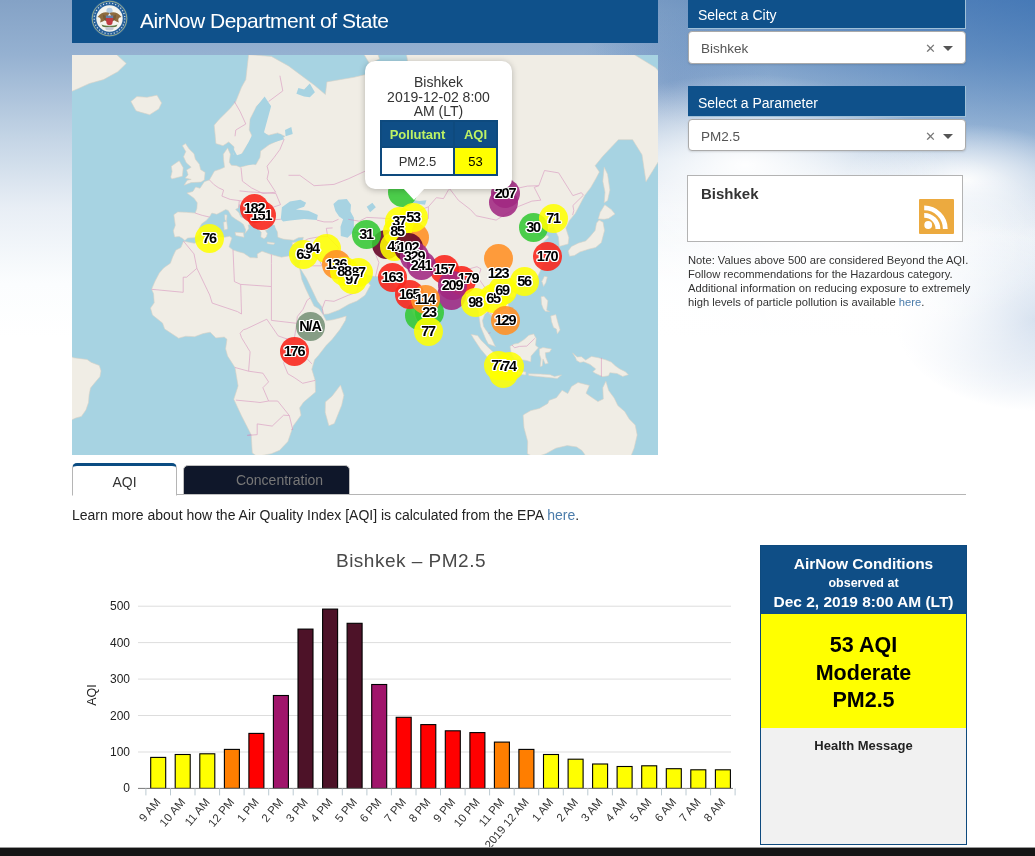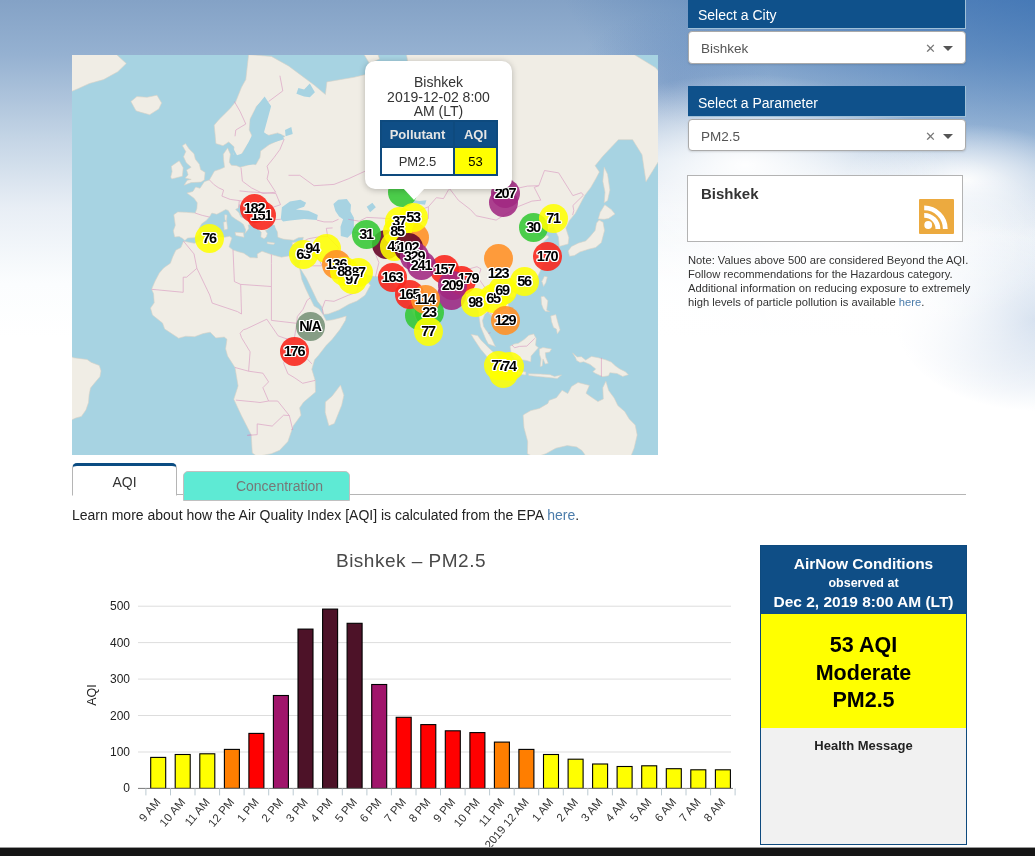--- a/index.html
+++ b/index.html
@@ -29,21 +29,21 @@
    0 -1.4px 0 #fff,0 1.4px 0 #fff,-1.4px 0 0 #fff,1.4px 0 0 #fff; }
 .tip { position:absolute; left:293px; top:6px; width:147px; height:128px;
   background:#fff; border-radius:10px; box-shadow:0 1px 6px rgba(0,0,0,.25);
   text-align:center; font-size:14px; color:#333; }
 .tip .ptr { position:absolute; left:38px; top:127px; width:0; height:0;
   border-left:11px solid transparent; border-right:11px solid transparent;
   border-top:12px solid #fff; }
 .tip .ttl { padding-top:14px; line-height:14.6px; }
 .tiptbl { position:absolute; left:15px; top:59px; border-collapse:collapse; }
 .tiptbl td { border:2px solid #0e4a7e; font-size:13px; text-align:center; }
-.tiptbl .hd td { background:#0f4e86; color:#e5e5e5; font-weight:bold; height:26px; }
+.tiptbl .hd td { background:#0f4e86; color:#bef264; font-weight:bold; height:26px; }
 .tiptbl td.c1 { width:73px; } .tiptbl td.c2 { width:43px; }
 .tiptbl .bd td { height:28px; color:#333; }
 .tiptbl .bd td.aq { background:#ffff00; color:#000; font-weight:normal; }
 .sbar { position:absolute; left:688px; width:278px; background:#0f518b;
   color:#fff; font-size:14px; padding-left:10px;
   border-right:1px solid #9fc0d8; border-bottom:1px solid #9fc0d8; }
 .dd { position:absolute; left:688px; width:278px; height:33px; background:#fff;
   border:1px solid #aaa; border-radius:4px; color:#555; font-size:13.5px;
   padding:9px 0 0 12px; box-shadow:0 1px 2px rgba(0,0,0,.12); }
 .dd .x { position:absolute; right:29px; top:9px; color:#777; font-size:13px; }
@@ -55,41 +55,58 @@
 .rssbox .b { position:absolute; left:13px; top:9px; font-size:15px; font-weight:bold; color:#333; }
 .note { position:absolute; left:688px; top:254px; width:290px; font-size:11.2px;
   line-height:13.9px; color:#333; white-space:nowrap; }
 a { color:#4b7cab; text-decoration:none; }
 .tabs { position:absolute; left:72px; top:463px; width:894px; height:32px;
   border-bottom:1px solid #b5b5b5; }
 .tab { position:absolute; top:0; height:32px; font-size:14px; text-align:center;
   padding-top:8px; border-radius:5px 5px 0 0; }
 .tab.on { left:0; width:105px; background:#fff; border:1px solid #b5b5b5;
   border-top:3px solid #0b4c82; border-bottom:1px solid #fff; color:#333; height:33px; }
-.tab.t2 { left:111px; top:8px; height:30px; width:167px; background:#5eead4; border:1px solid #c0c0c0; color:#777; padding-top:6px;padding-left:26px; }
+.tab.t2 { left:111px; top:2px; height:30px; width:167px; background:#0f172a; border:1px solid #c0c0c0; color:#777; padding-top:6px;padding-left:26px; }
 .tab.t3 { left:280px; top:2px; height:30px; width:137px; background:#d4d4d4; border:1px solid #c0c0c0; color:#777; padding-top:6px; }
 .learn { position:absolute; left:72px; top:507px; font-size:14px; color:#222; }
 .cc { position:absolute; left:760px; top:545px; width:207px; height:300px;
   border:1px solid #0e4a7e; overflow:hidden; }
 .cc .hd { background:#0f4e86; color:#fff; text-align:center; height:68px; padding-top:9px; }
 .cc .hd .l1 { font-size:15.5px; font-weight:bold; }
 .cc .hd .l2 { font-size:12.5px; font-weight:bold; margin-top:3px; }
 .cc .hd .l3 { font-size:15.5px; font-weight:bold; margin-top:3px; }
 .cc .yel { background:#ffff00; color:#000; text-align:center; height:114px;
   font-size:21.5px; font-weight:bold; padding-top:18px; line-height:27.5px; }
 .cc .hm { background:#f1f1f1; color:#222; height:118px; padding:10px 9px 0 9px; }
 .cc .hm .h { text-align:center; font-size:13px; font-weight:bold; margin-bottom:8px; }
 .cc .hm .p { font-size:12.1px; line-height:14.2px; white-space:nowrap; }
 .chart { position:absolute; left:72px; top:545px; }
 .footer { position:absolute; left:0; top:848px; width:1035px; height:8px; background:#151515; }
 .fline { position:absolute; left:0; top:847px; width:1035px; height:1px; background:#999; }
 </style></head>
 <body>
 <div id="page">
 <div class="sky"></div>
+<div class="header">
+      <svg width="37" height="37" viewBox="0 0 37 37" style="position:absolute;left:19px;top:0px">
+<circle cx="18.5" cy="18.5" r="18.3" fill="#27619b"></circle>
+<circle cx="18.5" cy="18.5" r="17.3" fill="none" stroke="#c8d089" stroke-width="0.7"></circle>
+<circle cx="18.5" cy="18.5" r="15.3" fill="none" stroke="#ffffff" stroke-width="1.3" stroke-dasharray="1 2.1" opacity="0.85"></circle>
+<circle cx="18.5" cy="18.5" r="13.2" fill="#f4f4ef"></circle>
+<circle cx="18.5" cy="10.8" r="3.1" fill="#b3cce3"></circle>
+<path d="M18.5 13 C14 11.5 10.5 12.5 6.5 17 C9.5 17.5 10.5 19 9 22.5 C13 21.5 15.5 19.5 16.5 16.5 Z" fill="#8d6b3f"></path>
+<path d="M18.5 13 C23 11.5 26.5 12.5 30.5 17 C27.5 17.5 26.5 19 28 22.5 C24 21.5 21.5 19.5 20.5 16.5 Z" fill="#8d6b3f"></path>
+<path d="M12 14.5 C15 17 22 17 25 14.5 C25.5 19 23.5 21.5 18.5 22 C13.5 21.5 11.5 19 12 14.5 Z" fill="#7a5c36"></path>
+<path d="M14.8 15.5 L22.2 15.5 L22.2 18 L14.8 18 Z" fill="#647fa8"></path>
+<path d="M14.8 18 L22.2 18 L21.4 23.5 C20.5 25.5 16.5 25.5 15.6 23.5 Z" fill="#c03a42"></path>
+<path d="M10.5 24.5 C13 26.3 24 26.3 26.5 24.5 L25.5 26.5 C22 28 15 28 11.5 26.5 Z" fill="#5e7a44"></path>
+<ellipse cx="18.5" cy="28.6" rx="4.2" ry="1.9" fill="#c5cad3"></ellipse>
+</svg>
+      <div class="t">AirNow Department of State</div>
+    </div>
 <div class="map"><svg width="586" height="400" viewBox="0 0 586 400" shape-rendering="geometricPrecision">
 <rect width="586" height="400" fill="#a7d3e2"></rect>
 <g fill="#f0ede5" stroke="#d9d2c6" stroke-width="0.6" stroke-linejoin="round">
 <path d="M176.6,-0.4 L199.4,1.4 L216.5,10.9 L242.1,30.0 L253.4,39.5 L254.9,26.9 L281.9,22.3 L299.0,18.3 L321.7,16.7 L333.1,32.2 L338.8,24.6 L334.5,-0.4 L350.2,-9.6 L364.4,-4.9 L407.0,-58.6 L441.2,-24.4 L498.1,-14.4 L555.0,-4.9 L583.4,12.6 L611.8,43.0 L600.5,69.0 L589.1,102.3 L574.0,126.7 L570.0,99.7 L560.6,84.7 L546.4,84.7 L530.8,101.2 L523.1,110.7 L527.4,117.0 L523.7,123.9 L518.8,132.4 L512.9,140.2 L507.2,151.0 L503.2,158.5 L497.5,165.4 L493.8,172.9 L496.9,182.7 L496.1,189.0 L487.3,191.4 L486.4,182.0 L483.8,176.6 L481.6,171.8 L473.9,175.1 L463.4,174.0 L467.3,181.3 L475.9,180.5 L476.7,182.3 L468.2,190.0 L471.0,197.6 L475.0,201.9 L473.0,205.9 L469.6,213.0 L465.4,222.5 L459.7,227.5 L452.0,230.6 L445.4,232.8 L441.7,236.4 L436.9,232.5 L432.1,235.8 L429.2,240.9 L431.2,246.3 L436.1,248.7 L438.0,256.6 L438.9,262.5 L432.1,267.4 L427.0,267.4 L425.5,265.7 L421.3,262.5 L418.4,259.6 L415.3,256.9 L412.7,259.6 L410.5,265.4 L411.6,271.4 L413.9,274.9 L416.4,278.3 L419.8,284.0 L422.7,290.3 L423.5,291.4 L416.4,289.1 L413.9,284.6 L411.9,279.7 L408.5,271.4 L407.6,265.4 L406.2,255.2 L399.6,250.2 L396.2,249.3 L397.1,243.9 L390.8,236.7 L390.0,233.7 L385.7,231.2 L383.7,232.5 L378.6,232.5 L375.5,235.2 L370.1,239.1 L362.4,247.5 L356.7,249.6 L356.4,256.6 L355.6,265.9 L350.7,270.0 L348.7,272.3 L345.0,267.1 L341.0,258.7 L337.4,250.2 L335.6,240.9 L334.8,232.5 L333.7,231.2 L326.8,229.7 L327.4,234.3 L322.3,230.6 L320.3,225.7 L318.9,222.5 L311.8,221.3 L303.5,221.6 L296.4,220.3 L291.3,216.2 L289.0,215.3 L288.4,218.1 L295.0,226.0 L298.4,230.3 L293.0,240.3 L285.0,246.0 L276.8,249.3 L267.1,254.9 L256.3,259.0 L251.4,259.3 L249.7,251.6 L245.5,246.3 L239.5,233.7 L234.4,223.2 L227.3,212.1 L227.6,207.8 L225.8,201.6 L228.1,195.5 L230.4,186.9 L231.3,182.3 L226.4,182.7 L221.6,185.2 L215.0,184.5 L211.1,184.1 L205.9,182.3 L205.4,176.9 L203.1,172.9 L202.5,170.3 L197.4,169.6 L196.0,174.4 L193.4,175.5 L195.4,178.4 L194.3,182.0 L192.0,183.7 L188.9,182.0 L189.2,177.3 L184.9,172.2 L183.5,169.9 L183.8,163.9 L179.2,160.8 L173.8,157.3 L170.7,153.0 L167.3,149.3 L166.7,152.6 L163.6,154.6 L167.0,157.7 L168.7,162.0 L174.1,163.9 L180.6,169.6 L176.1,169.9 L176.9,173.3 L175.2,175.8 L172.9,178.4 L173.8,175.1 L171.5,169.6 L168.7,167.3 L163.8,164.3 L159.6,161.2 L156.2,155.4 L153.6,154.6 L149.3,156.9 L144.8,159.3 L139.9,158.1 L137.4,162.0 L134.3,165.4 L129.7,168.8 L127.4,172.9 L128.3,175.5 L127.1,179.5 L122.3,182.7 L115.8,183.0 L112.9,185.5 L110.6,183.4 L107.2,181.6 L102.7,182.0 L101.3,175.8 L103.3,170.3 L101.8,159.7 L105.8,156.9 L114.6,157.3 L123.2,158.1 L124.9,153.4 L125.2,147.7 L122.0,143.2 L114.9,138.1 L120.9,136.4 L123.7,132.0 L128.0,133.3 L132.3,126.7 L137.4,124.9 L142.5,116.0 L148.5,114.1 L152.5,112.2 L151.6,104.8 L151.3,99.2 L155.6,92.9 L158.4,99.2 L157.3,107.3 L159.3,110.2 L164.7,110.7 L168.1,112.2 L180.9,108.8 L183.8,109.8 L188.0,102.3 L188.6,96.1 L197.1,89.7 L207.9,84.7 L213.0,81.3 L205.7,77.9 L196.8,80.2 L191.7,78.5 L188.6,72.0 L189.4,61.6 L198.3,50.6 L191.4,44.4 L184.6,51.2 L178.1,64.1 L177.2,75.0 L181.5,84.2 L176.1,88.6 L169.2,99.7 L165.0,104.8 L161.3,98.7 L162.1,91.8 L156.7,86.9 L151.0,90.7 L143.9,88.6 L143.1,79.6 L142.2,70.2 L146.8,64.7 L158.4,53.2 L163.8,46.5 L169.5,32.2 L173.8,24.6 Z"></path>
 <path d="M111.5,186.2 L122.6,188.3 L128.3,185.5 L137.4,182.3 L146.8,181.6 L152.5,182.3 L157.6,181.3 L159.9,183.0 L157.0,191.8 L160.7,194.8 L165.5,196.5 L171.8,198.2 L178.1,202.6 L185.5,202.9 L185.2,198.9 L190.0,196.2 L199.4,199.6 L209.4,202.2 L216.5,200.9 L220.2,201.9 L221.3,206.2 L223.6,211.4 L227.6,213.3 L229.8,224.4 L233.8,234.0 L238.1,243.0 L242.1,251.1 L247.2,254.0 L251.2,259.9 L254.3,265.7 L260.8,264.8 L267.7,263.0 L274.2,261.0 L273.6,265.1 L267.9,274.6 L260.0,284.6 L254.3,290.3 L246.6,300.2 L242.6,304.8 L239.8,314.2 L243.2,325.4 L243.5,337.1 L231.5,347.2 L227.6,352.9 L229.0,360.2 L221.3,370.8 L215.9,386.6 L207.6,395.3 L199.4,398.7 L185.2,401.4 L180.3,398.0 L179.2,379.7 L169.5,360.8 L161.8,344.2 L166.1,330.9 L163.0,312.5 L155.6,301.1 L153.6,293.7 L155.0,284.3 L152.2,282.0 L143.9,282.9 L138.2,277.2 L131.1,278.6 L122.6,281.7 L113.8,281.2 L106.7,283.2 L92.7,274.0 L90.5,268.0 L80.5,260.1 L78.5,253.1 L82.2,247.8 L81.6,238.8 L79.6,234.3 L83.1,226.0 L87.3,218.1 L91.6,213.0 L98.4,208.2 L100.7,201.9 L103.8,195.2 L108.9,192.5 Z"></path>
 <path d="M-2.6,-14.4 L34.4,-9.6 L54.3,8.4 L45.8,16.7 L31.6,24.6 L17.4,28.5 L6.0,33.7 L-2.6,37.3 Z"></path>
 <path d="M163.0,177.3 L171.5,177.7 L172.1,182.3 L163.8,180.5 Z"></path>
 <path d="M151.6,167.3 L154.7,166.2 L155.6,174.0 L152.2,175.1 Z"></path>
 <path d="M152.7,159.7 L155.0,160.1 L154.5,165.8 L153.0,165.1 Z"></path>
 <path d="M195.1,186.9 L202.8,188.0 L201.7,189.4 L195.4,188.7 Z"></path>

